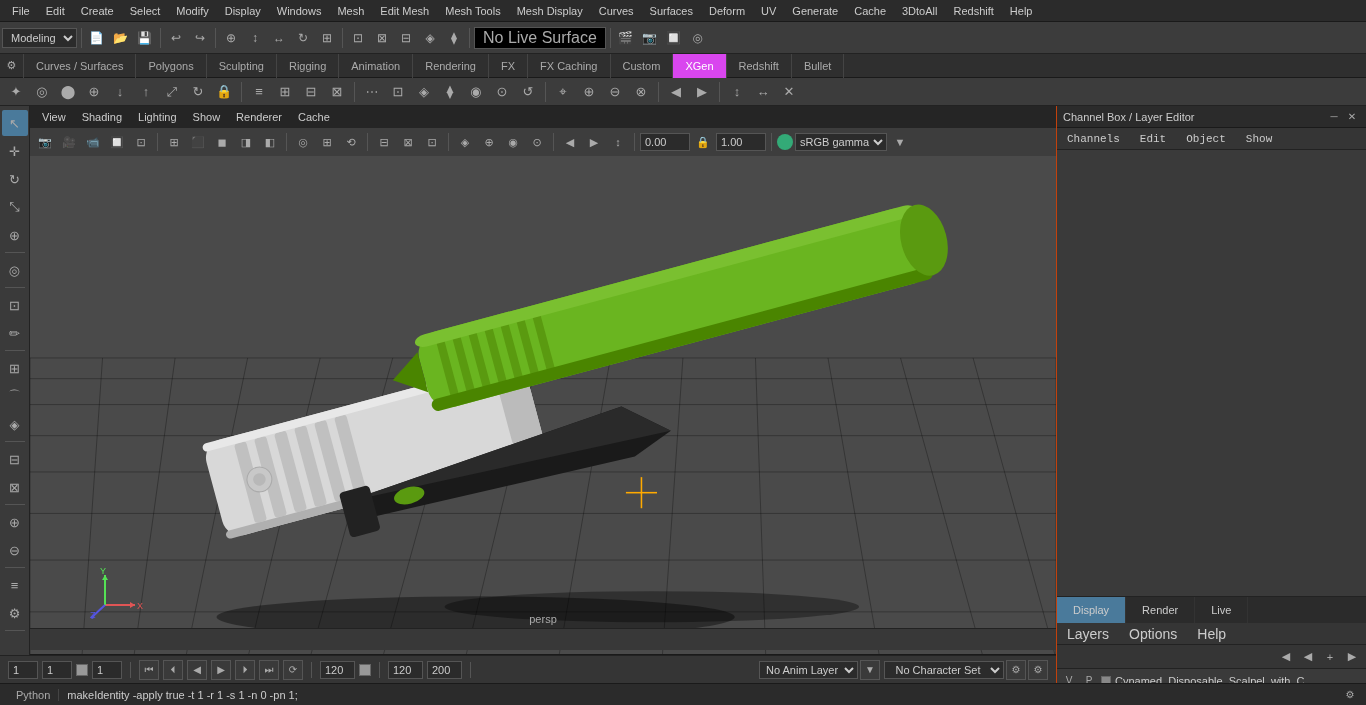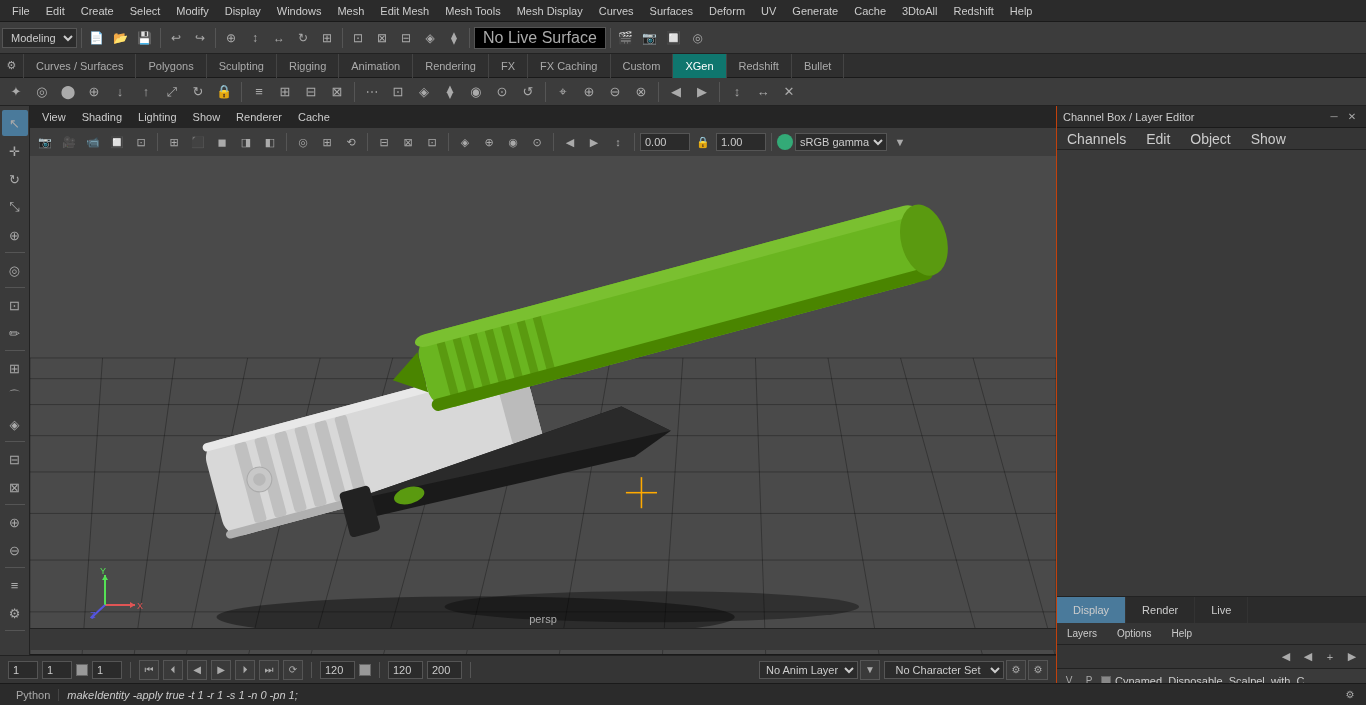--- a/index.html
+++ b/index.html
@@ -13,21 +13,21 @@
     #toolbar1 { display: flex; align-items: center; background: #3c3c3c; height: 32px; border-bottom: 1px solid #222; padding: 0 2px; gap: 2px; }
     .toolbar-select { background: #2b2b2b; color: #ccc; border: 1px solid #555; height: 20px; padding: 0 4px; font-size: 11px; }
     .toolbar-sep { width: 1px; background: #555; height: 20px; margin: 0 2px; }
     .toolbar-label { background: #000000; border: 1px solid #555; color: #aaa; height: 22px; padding: 0 8px; display: flex; align-items: center; font-size: 16px; }
     .toolbar-icon { width: 22px; height: 22px; display: flex; align-items: center; justify-content: center; cursor: pointer; font-size: 12px; color: #aaa; }
 
     
     #tab-bar { display: flex; align-items: center; background: #2f2f2f; height: 24px; border-bottom: 1px solid #1a1a1a; }
     .tab-settings { width: 24px; height: 24px; display: flex; align-items: center; justify-content: center; color: #aaa; cursor: pointer; border-right: 1px solid #444; }
     .tab { padding: 0 12px; height: 24px; display: flex; align-items: center; color: #aaa; cursor: pointer; font-size: 11px; border-right: 1px solid #444; white-space: nowrap; }
-    .tab.active { background: #0f766e; color: #fff; }
+    .tab.active { background: #d946ef; color: #fff; }
 
     
     #icon-toolbar { display: flex; align-items: center; background: #3c3c3c; height: 28px; border-bottom: 1px solid #222; padding: 0 4px; gap: 2px; }
     .icon-btn { width: 24px; height: 24px; display: flex; align-items: center; justify-content: center; cursor: pointer; color: #aaa; font-size: 13px; border: 1px solid transparent; }
     .icon-sep { width: 1px; background: #555; height: 20px; margin: 0 3px; }
 
     
     #main { display: flex; height: calc(705px - 22px - 32px - 24px - 28px); }
 
     
@@ -58,31 +58,31 @@
     #timeline-bar { height: 18px; background: #2b2b2b; position: relative; display: flex; align-items: center; }
     #playhead { position: absolute; left: 2px; top: 0; width: 2px; height: 18px; background: #ff6b35; }
 
     
     #right-panel { width: 310px; background: #e5e5e5; border-left: 1px solid #c2410c; display: flex; flex-direction: column; }
     #right-panel-header { display: flex; align-items: center; justify-content: space-between; background: #2b2b2b; height: 22px; padding: 0 6px; border-bottom: 1px solid #1a1a1a; }
     #right-panel-title { color: #ccc; font-size: 11px; }
     .right-panel-btn { width: 16px; height: 16px; display: flex; align-items: center; justify-content: center; cursor: pointer; color: #aaa; font-size: 10px; }
 
     #channel-menu { display: flex; align-items: center; background: #353535; height: 22px; border-bottom: 1px solid #222; }
-    .channel-menu-item { padding: 0 10px; height: 22px; display: flex; align-items: center; color: #ccc; cursor: pointer; font-size: 14px; }
+    .channel-menu-item { padding: 0 10px; height: 22px; display: flex; align-items: center; color: #ccc; cursor: pointer; font-size: 11px; font-family: Liberation Mono, monospace; }
 
     #channel-content { flex: 1; overflow: hidden; }
 
     
     #layer-editor-bottom { border-top: 1px solid #222; }
     #layer-tabs { display: flex; background: #2b2b2b; height: 26px; }
     .layer-tab { padding: 0 16px; height: 26px; display: flex; align-items: center; color: #ccc; cursor: pointer; font-size: 11px; border-right: 1px solid #333; }
     .layer-tab.active { background: #4a7a9b; }
     #layer-menu { display: flex; align-items: center; background: #353535; height: 22px; border-bottom: 1px solid #222; }
-    .layer-menu-item { padding: 0 10px; height: 22px; display: flex; align-items: center; color: #ccc; cursor: pointer; font-size: 10px; }
+    .layer-menu-item { padding: 0 10px; height: 22px; display: flex; align-items: center; color: #ccc; cursor: pointer; font-size: 14px; }
 
     #layer-toolbar { display: flex; align-items: center; justify-content: flex-end; background: #353535; height: 24px; padding: 0 4px; gap: 2px; border-bottom: 1px solid #222; }
     .layer-tb-btn { width: 20px; height: 20px; display: flex; align-items: center; justify-content: center; cursor: pointer; color: #aaa; font-size: 11px; border: 1px solid transparent; }
 
     #layer-list { background: #3a3a3a; }
     .layer-row { display: flex; align-items: center; height: 24px; padding: 0 4px; gap: 4px; border-bottom: 1px solid #2a2a2a; }
     .layer-v { width: 16px; height: 16px; display: flex; align-items: center; justify-content: center; color: #aaa; font-size: 10px; cursor: pointer; }
     .layer-p { width: 16px; height: 16px; display: flex; align-items: center; justify-content: center; color: #aaa; font-size: 10px; cursor: pointer; }
     .layer-color { width: 10px; height: 10px; border: 1px solid #666; }
     .layer-name { flex: 1; color: #ccc; font-size: 11px; overflow: hidden; text-overflow: ellipsis; white-space: nowrap; }
@@ -568,15 +568,15 @@
         <option>No Character Set</option>
       </select>
       <div class="bb-btn">⚙</div>
       <div class="bb-btn">⚙</div>
     </div>
   </div>
 </div>
 
 <div id="status-bar">
   <span class="status-label">Python</span>
-  <input id="command-line" value="makeIdentity -apply true -t 1 -r 1 -s 1 -n 0 -pn 1;" style="flex: 1 1 0%; background: transparent; border: none; color: rgb(204, 204, 204); font-size: 11px; outline: none; font-style: italic;">
+  <input id="command-line" value="makeIdentity -apply true -t 1 -r 1 -s 1 -n 0 -pn 1;" style="flex: 1 1 0%; background: transparent; border: none; color: rgb(204, 204, 204); font-size: 11px; outline: none;">
   <div class="right-panel-btn">⚙</div>
 </div>
 
 </body></html>

